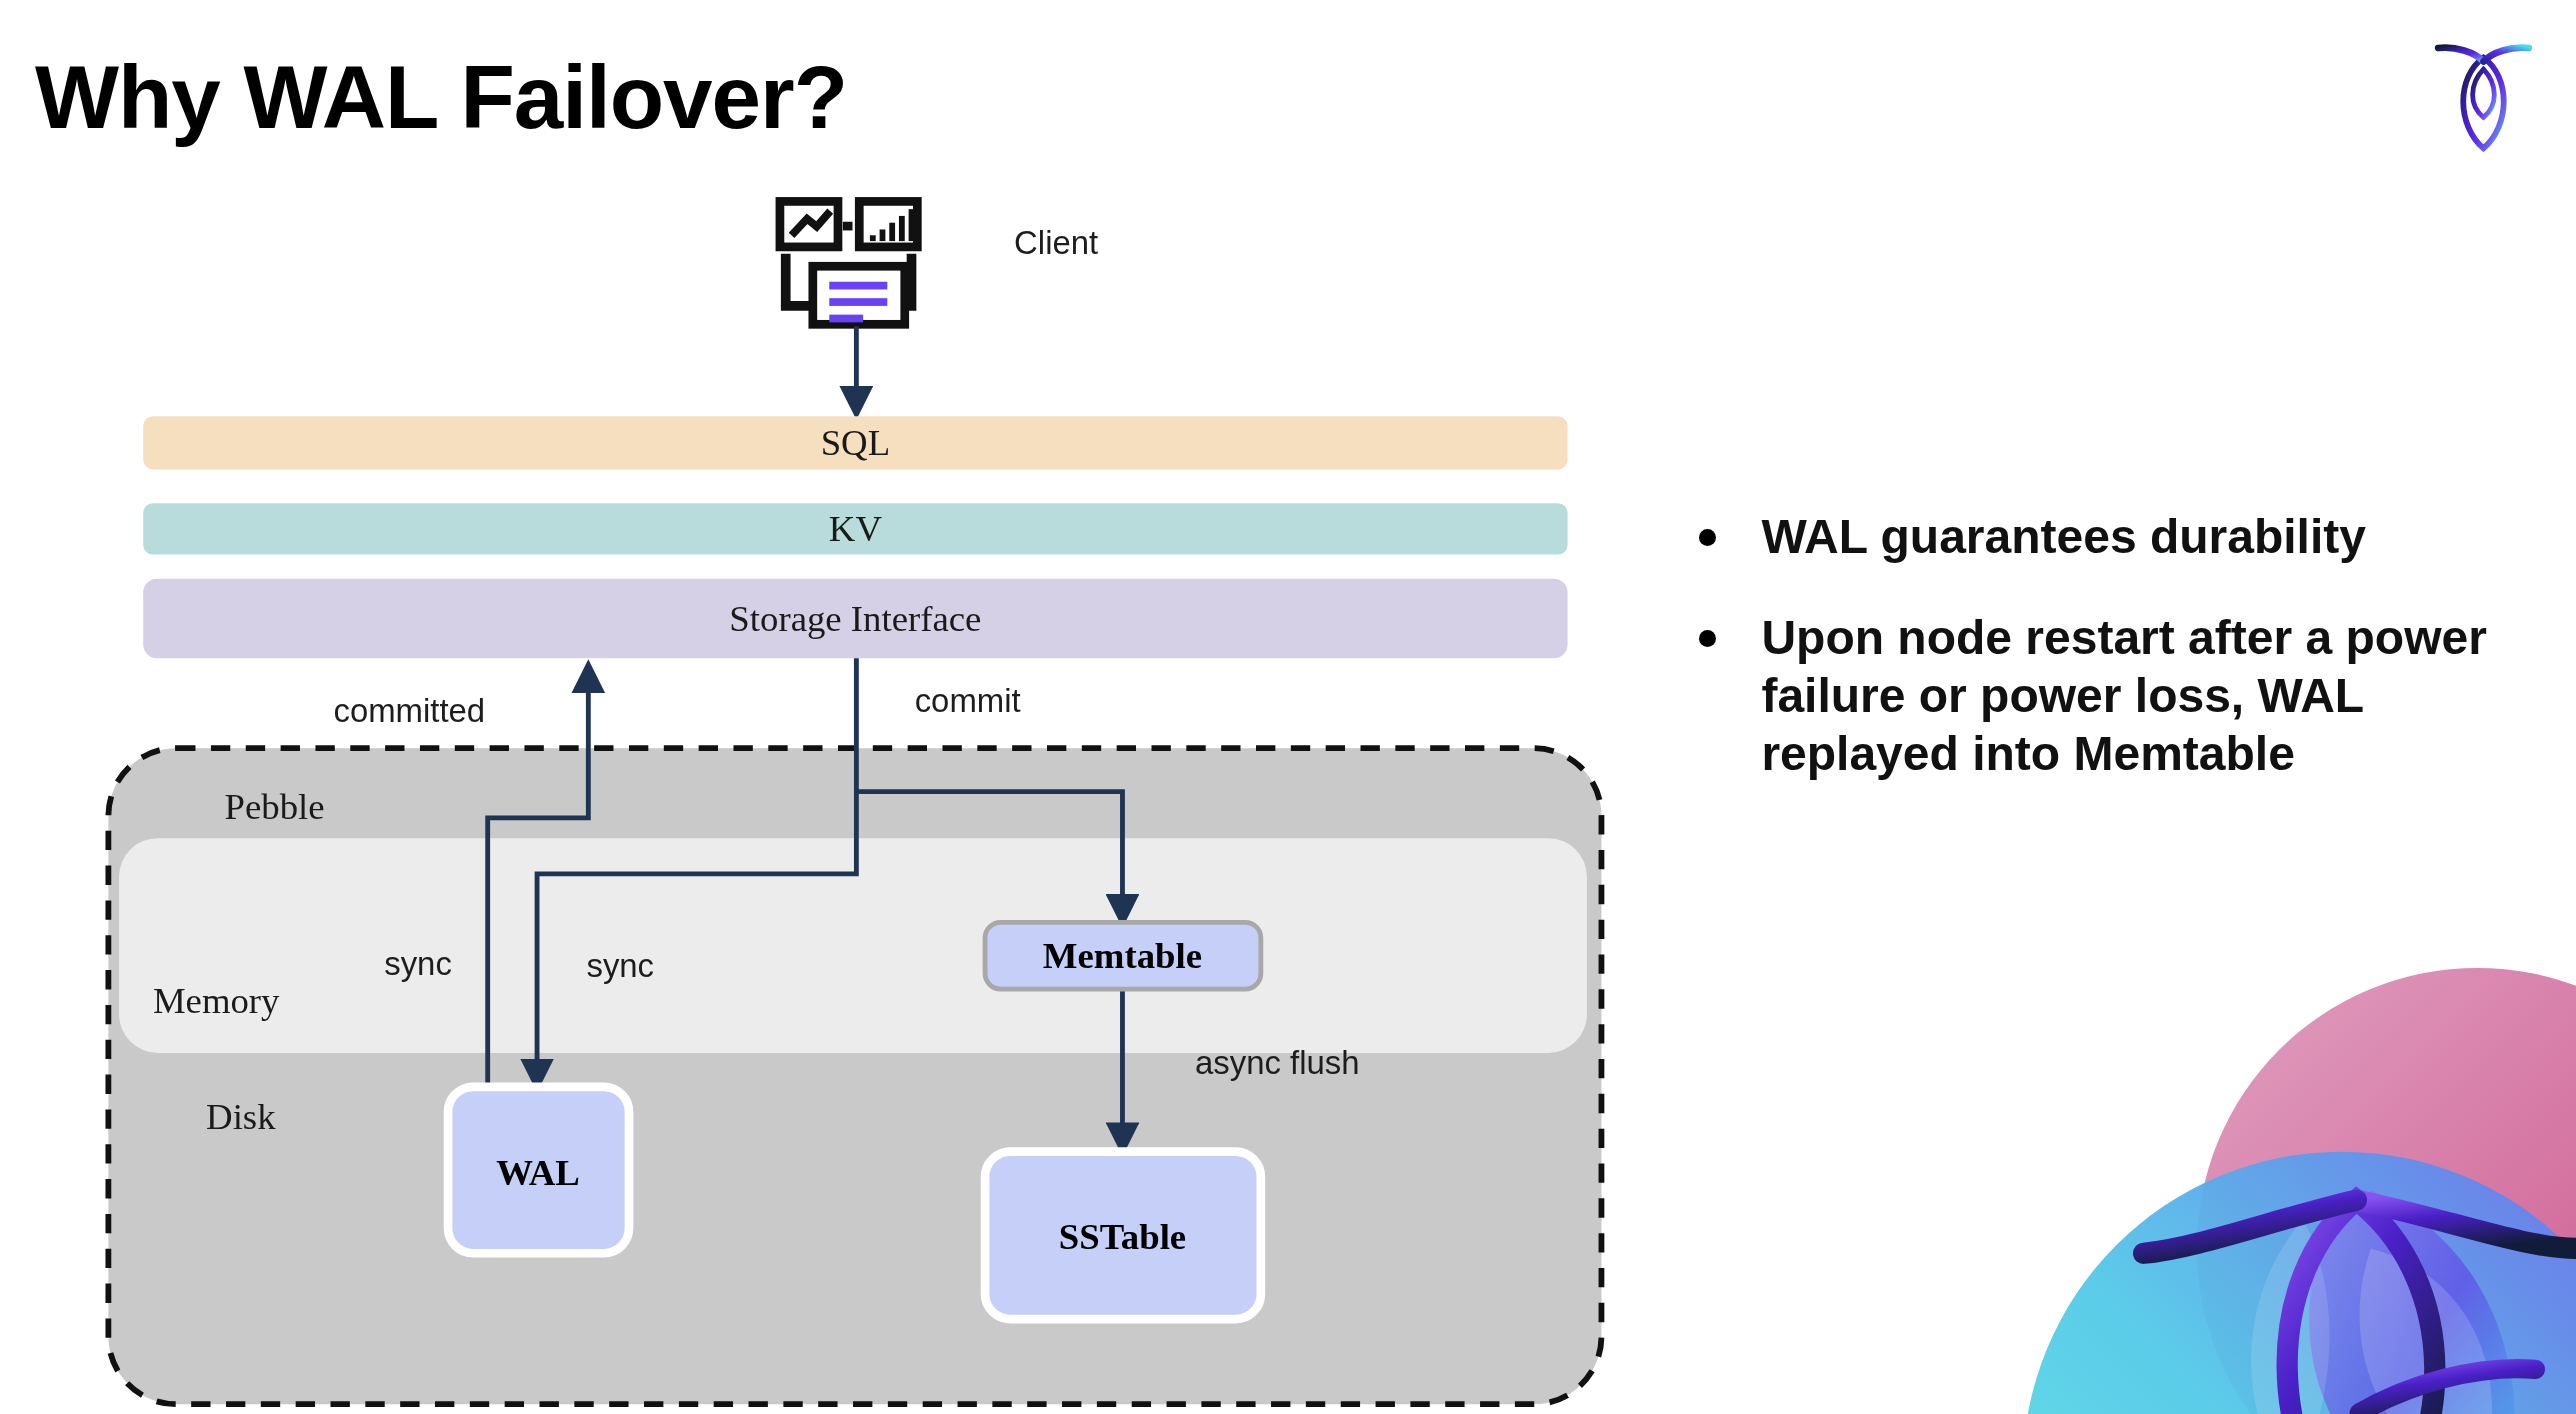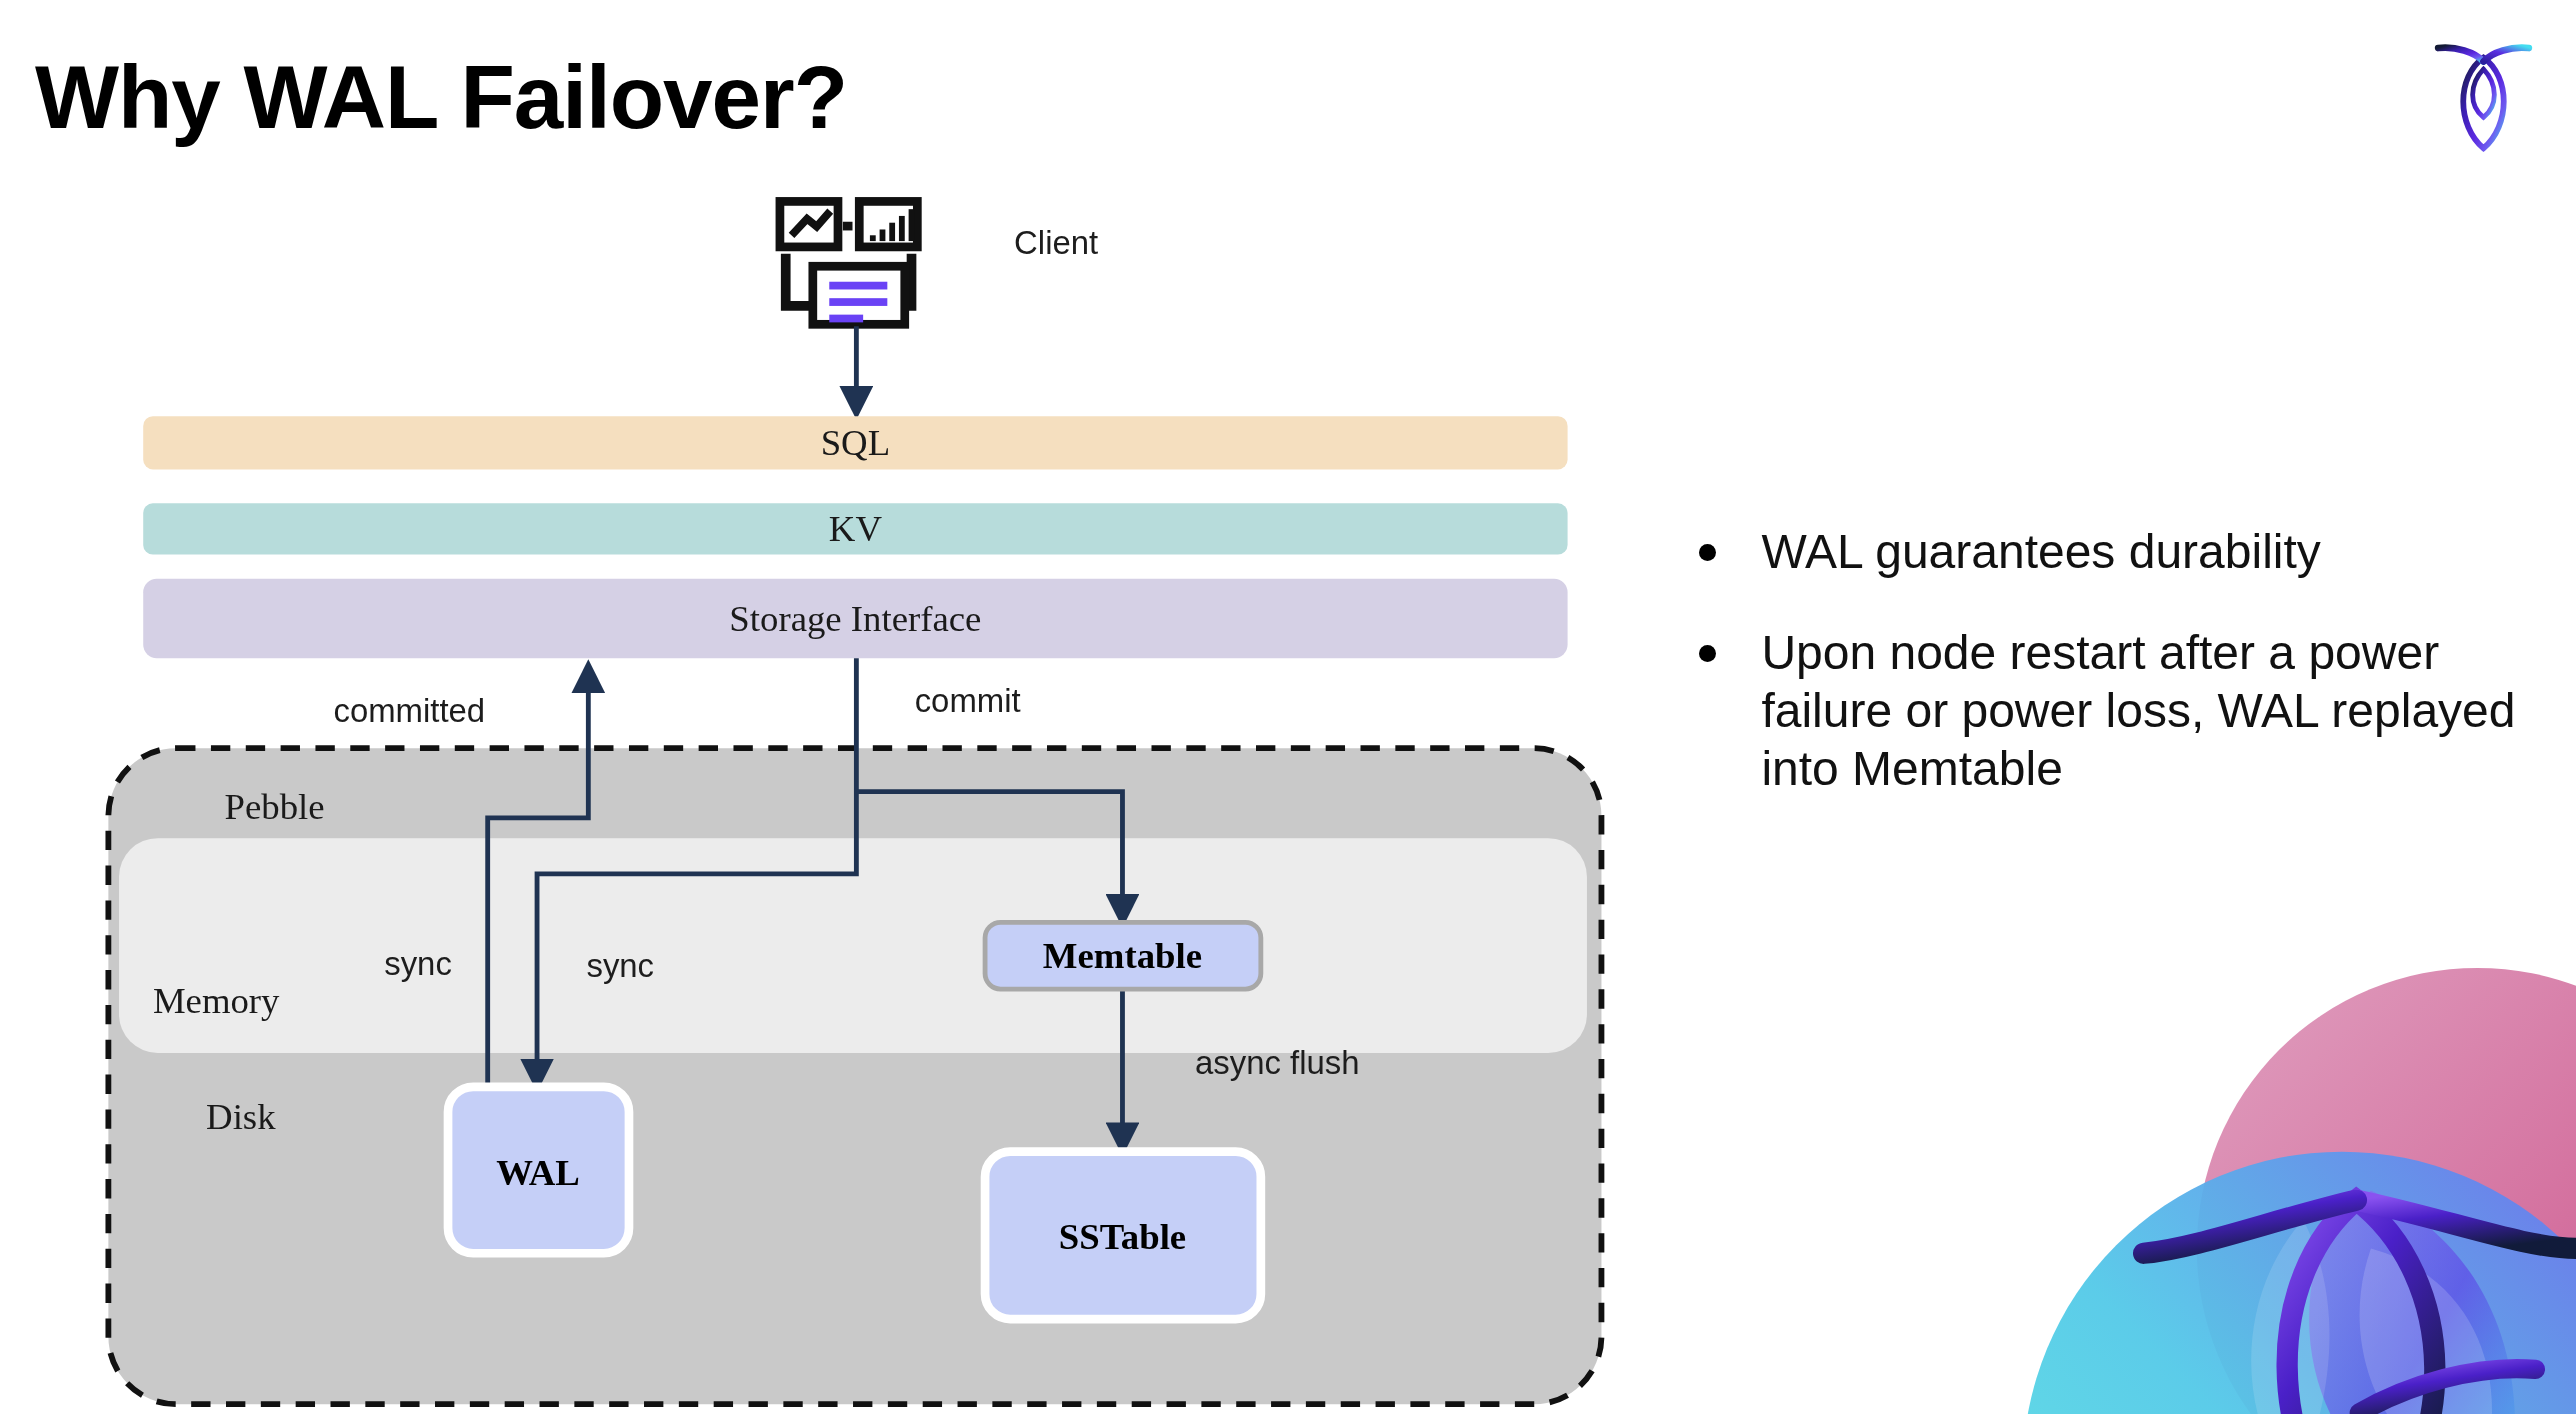--- a/index.html
+++ b/index.html
@@ -55,22 +55,23 @@
     left: 0;
     top: 0;
     width: 1645px;
     height: 1415px;
   }
 
   
   #bullets {
     position: absolute;
     left: 1699px;
-    top: 523px;
+    top: 508px;
     width: 832px;
+    font-weight: bold;
   }
   .bullet-row {
     display: flex;
     align-items: flex-start;
     margin-bottom: 43px;
   }
   .bullet-dot {
     flex: 0 0 auto;
     width: 17.4px;
     height: 17.4px;

